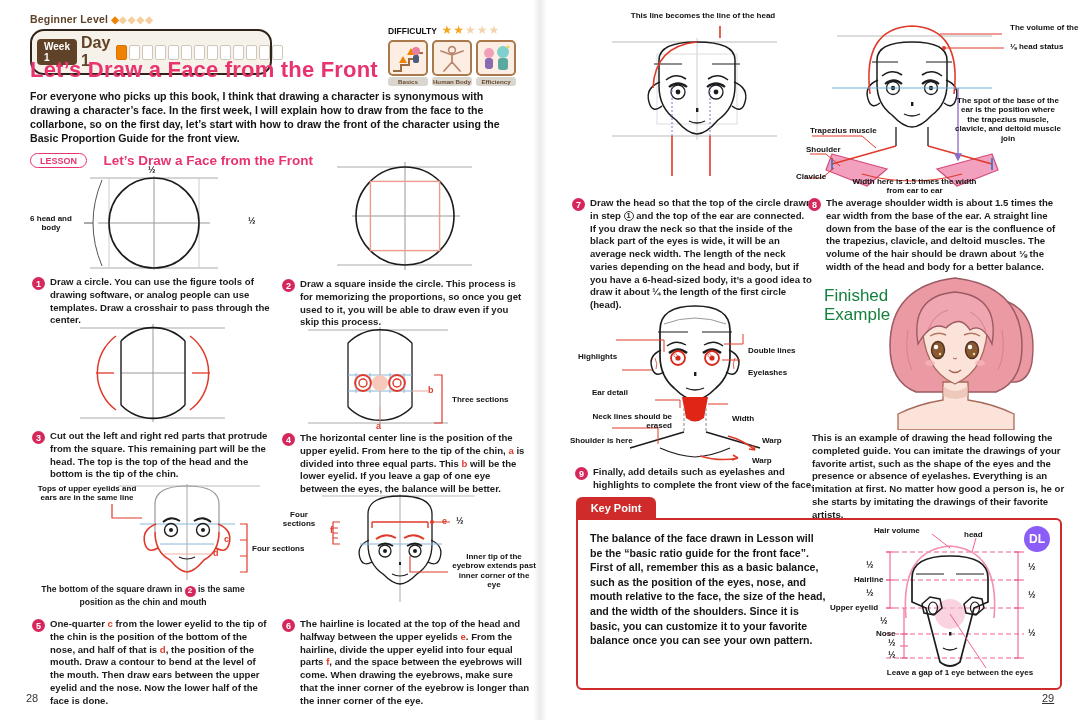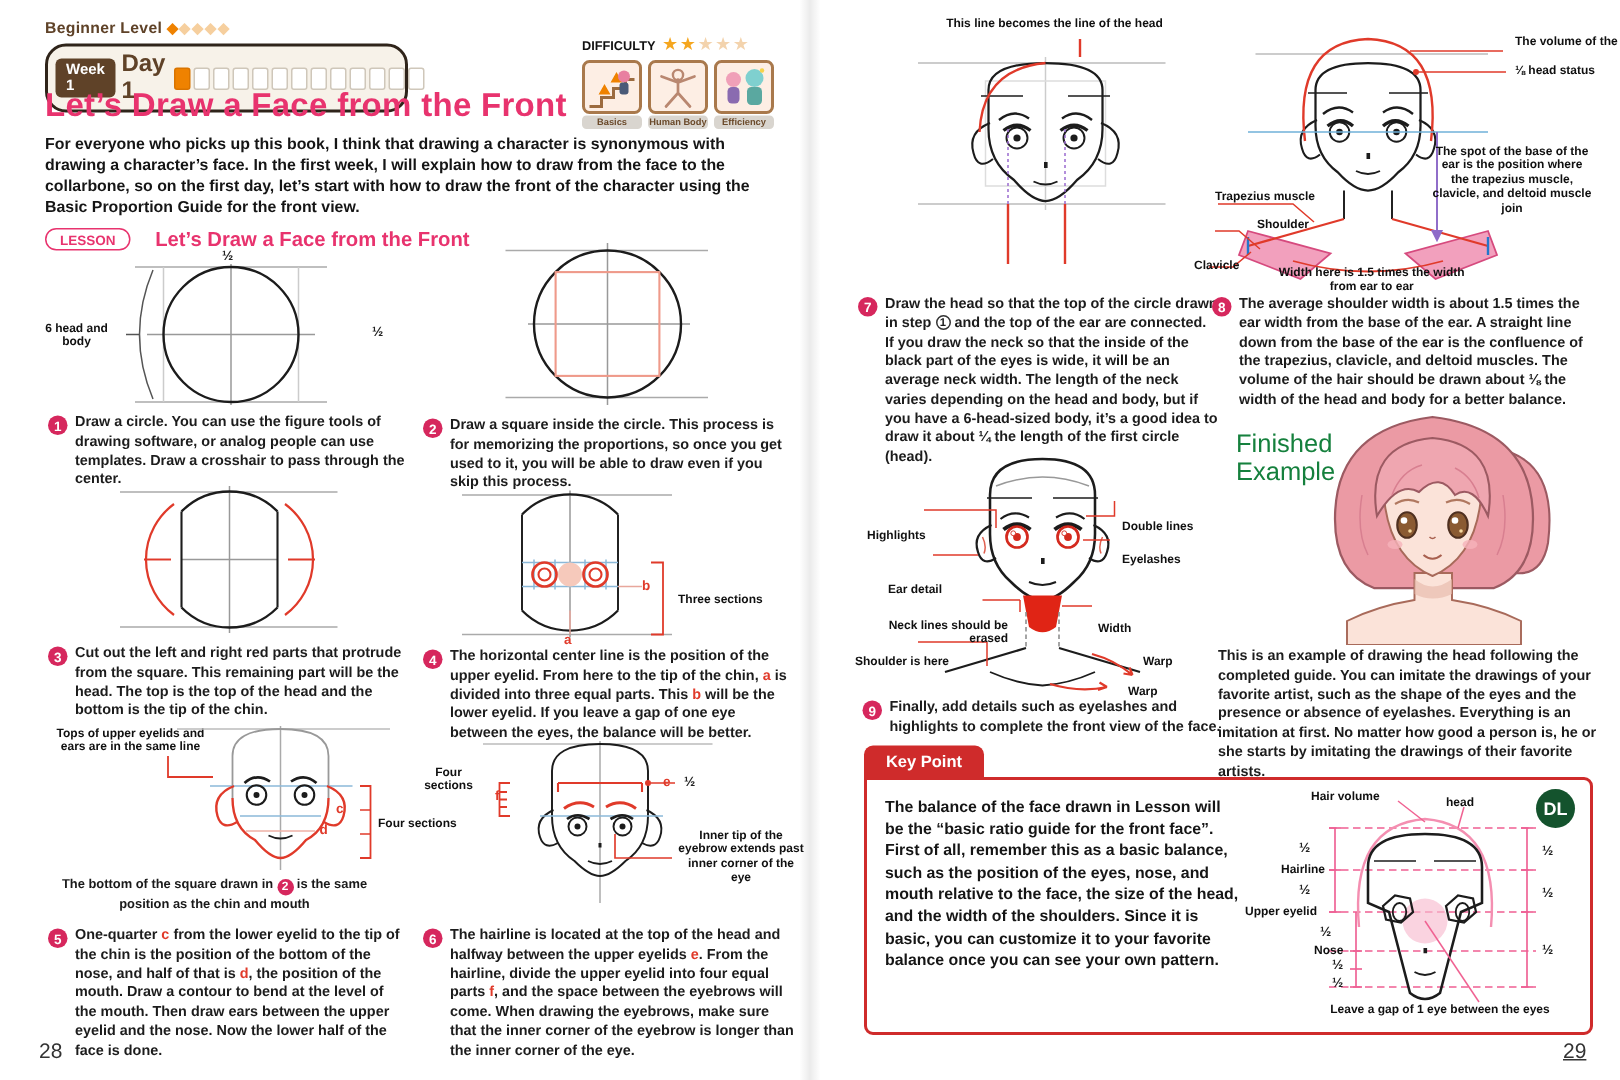--- a/index.html
+++ b/index.html
@@ -35,27 +35,27 @@
   .step-row { display:flex; gap:5px; }
   .stepnum { flex:0 0 auto; width:13px; height:13px; border-radius:50%; background:#d6275d; color:#fff; font-size:9px; font-weight:800; display:inline-flex; align-items:center; justify-content:center; margin-top:1px; }
   .seg-r { color:#e03a2a; font-weight:700; }
   .seg-circ { display:inline-flex; width:10px; height:10px; border:1px solid #333; border-radius:50%; font-size:7.5px; align-items:center; justify-content:center; vertical-align:1px; }
   .seg-num { display:inline-flex; width:11px; height:11px; border-radius:50%; background:#d6275d; color:#fff; font-size:8px; font-weight:800; align-items:center; justify-content:center; vertical-align:-1px; }
   .lbl { position:absolute; font-size:8px; font-weight:800; color:#101010; line-height:1.18; }
   .lbl.ctr { text-align:center; } .lbl.rt { text-align:right; }
   .frac { position:absolute; font-size:9px; font-weight:700; color:#222; }
   .redletter { position:absolute; color:#e03a2a; font-size:9px; font-weight:700; }
   .caption { font-size:8.6px; font-weight:800; text-align:center; line-height:1.3; }
-  .pagenum { font-size:14px; color:#333; }
+  .pagenum { font-size:11px; color:#333; }
   
   .kp-tab { background:#cf2b2b; color:#fff; font-size:11px; font-weight:800; border-radius:6px 6px 0 0; display:flex; align-items:center; justify-content:center; }
   .kp-box { border:2.5px solid #cf2b2b; border-radius:0 6px 6px 6px; background:#fff; }
   .kp-text { font-size:10.6px; font-weight:700; line-height:1.38; color:#151515; }
   .fin-label { color:#15803d; font-size:17px; font-weight:400; line-height:1.1; }
-  .dl-badge { position:absolute; width:26px; height:26px; border-radius:50%; background:#14532d; color:#fff; font-size:12px; font-weight:800; display:flex; align-items:center; justify-content:center; cursor:pointer; }
+  .dl-badge { position:absolute; width:26px; height:26px; border-radius:50%; background:#8b5cf6; color:#fff; font-size:12px; font-weight:800; display:flex; align-items:center; justify-content:center; cursor:pointer; }
   svg { display:block; }
 </style>
 </head>
 <body>
 
 <div class="spread">
 
   <div class="page left">
 
     <div class="abs level-row" style="left:30px;top:13px;">
@@ -355,21 +355,21 @@
         <circle cx="152" cy="34" r="2" fill="#e03a2a"></circle>
           <line x1="154" y1="34" x2="212" y2="34" stroke="#e03a2a"></line>
         <path d="M20,122 L70,122 L84,134" fill="none" stroke="#e03a2a"></path>
         <path d="M18,140 L34,140 L48,152" fill="none" stroke="#e03a2a"></path>
         <path d="M14,164 L30,164 L42,154" fill="none" stroke="#e03a2a"></path>
       </svg>
       <div class="lbl" style="left:218px;top:9px;width:110px;">The volume of the hair</div>
       <div class="lbl" style="left:218px;top:28px;width:90px;">⅛ head status</div>
       <div class="lbl ctr" style="left:162px;top:82px;width:108px;">The spot of the base of the ear is the position where the trapezius muscle, clavicle, and deltoid muscle join</div>
       <div class="lbl" style="left:18px;top:112px;">Trapezius muscle</div>
-      <div class="lbl" style="left:14px;top:131px;margin-left:32px;">Shoulder</div>
+      <div class="lbl" style="left:14px;top:131px;">Shoulder</div>
       <div class="lbl" style="left:4px;top:158px;">Clavicle</div>
       <div class="lbl ctr" style="left:55px;top:163px;width:135px;">Width here is 1.5 times the width from ear to ear</div>
     </div>
 
     <div class="abs step-row" style="left:32px;top:197px;width:240px;">
       <span class="stepnum">7</span>
       <p class="step-text"><span>Draw the head so that the top of the circle drawn in step </span><span class="seg-circ">1</span><span> and the top of the ear are connected. If you draw the neck so that the inside of the black part of the eyes is wide, it will be an average neck width. The length of the neck varies depending on the head and body, but if you have a 6-head-sized body, it’s a good idea to draw it about ¼ the length of the first circle (head).</span></p>
     </div>
     <div class="abs step-row" style="left:268px;top:197px;width:252px;">
       <span class="stepnum">8</span>

